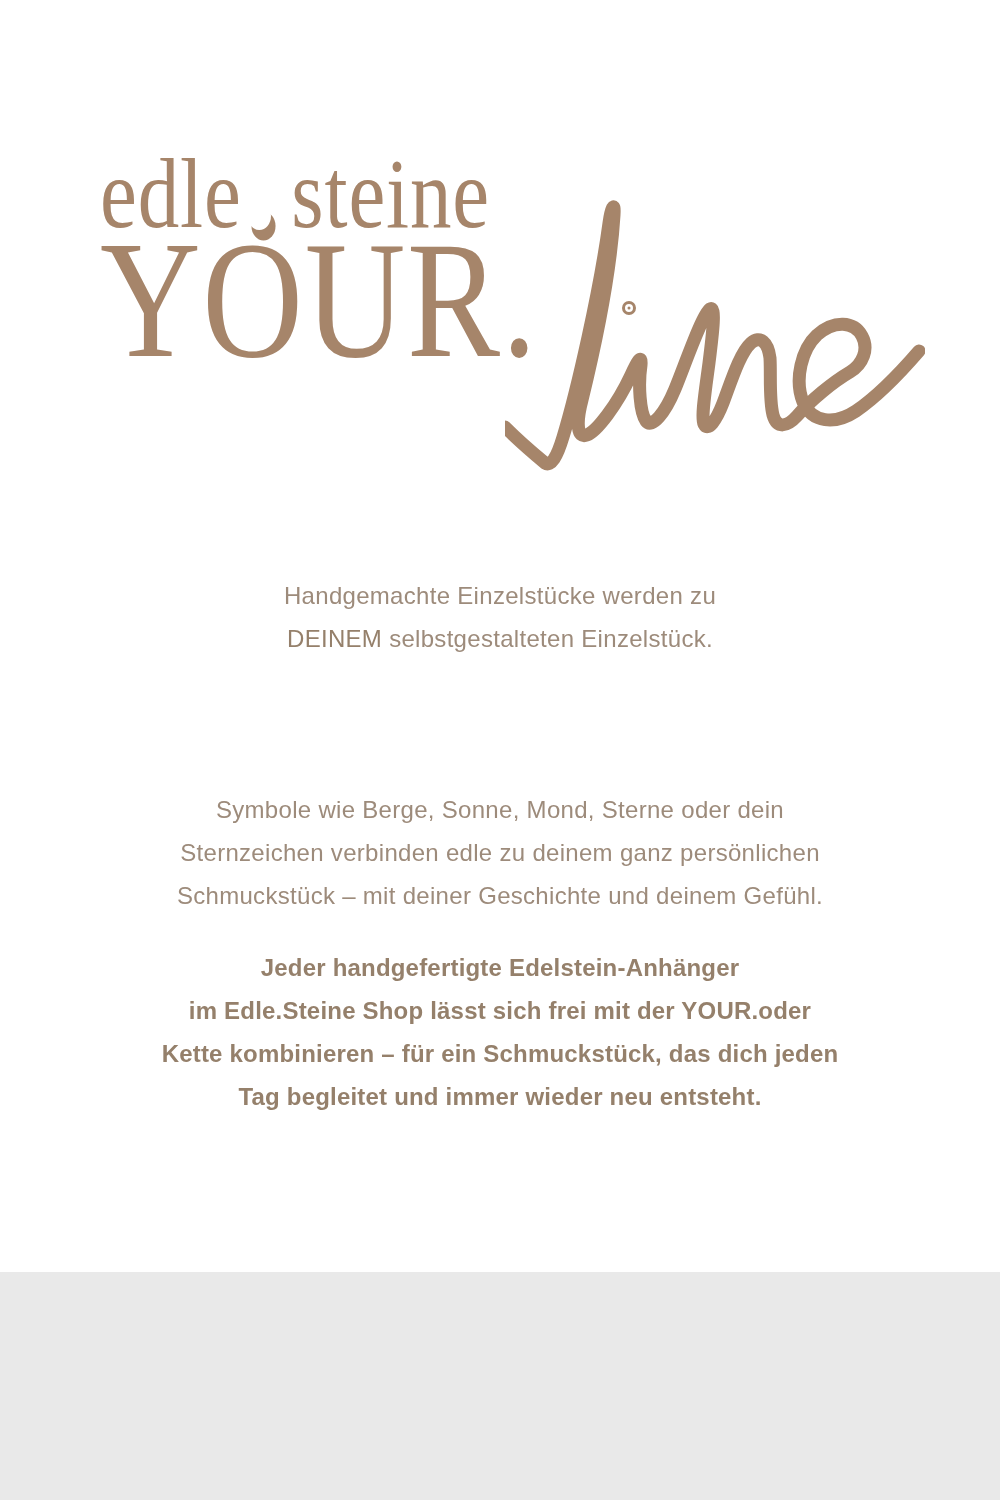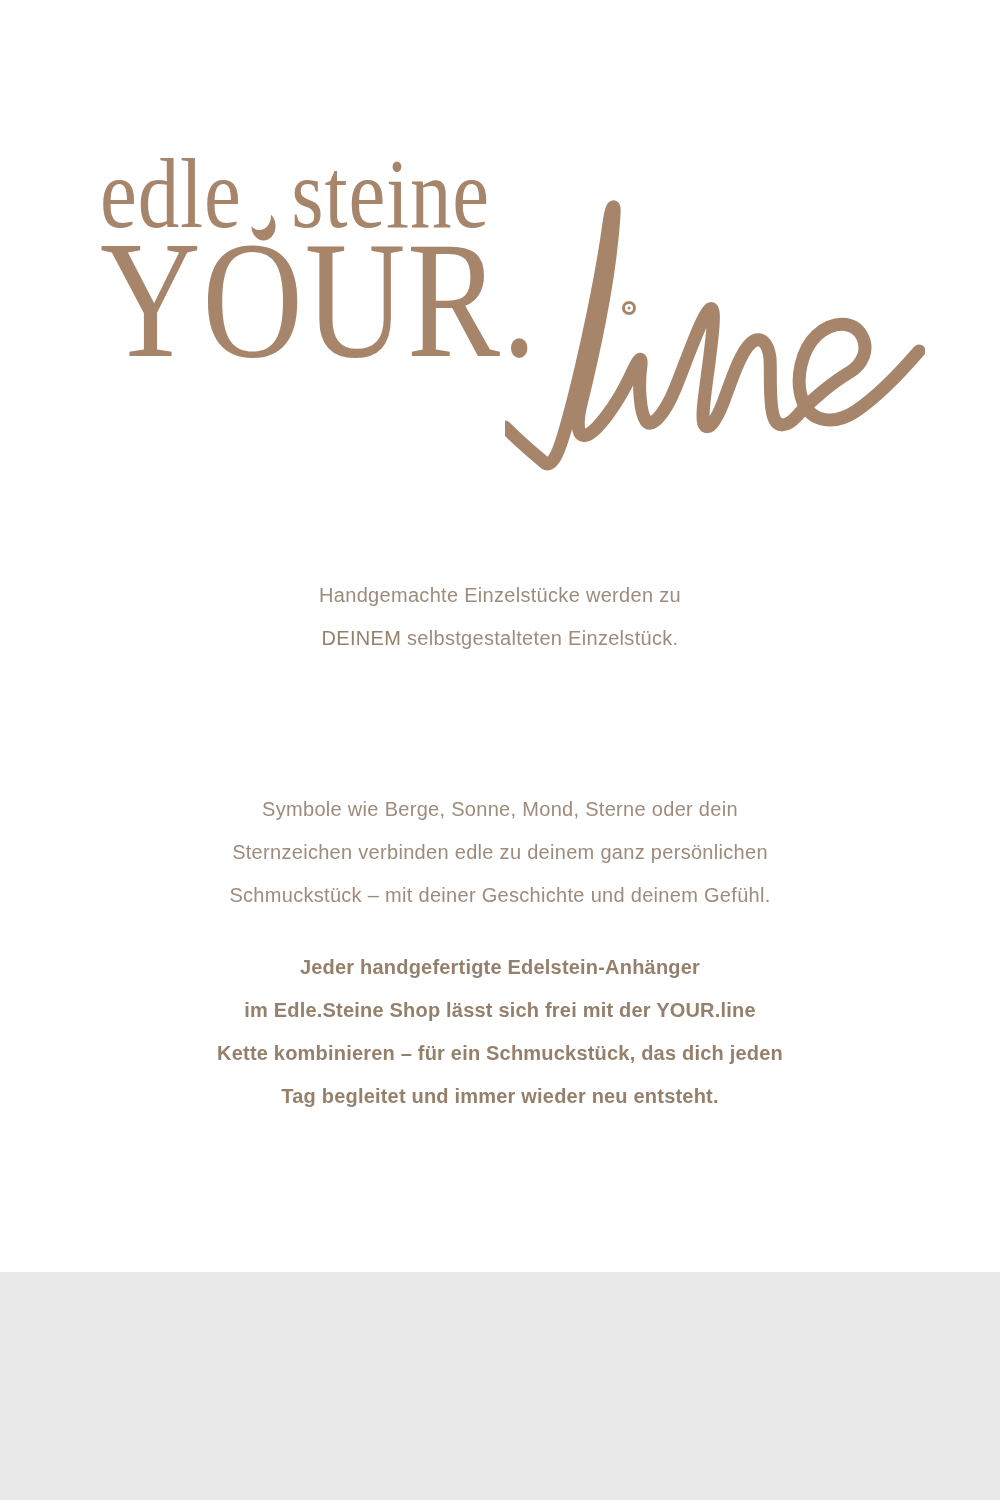--- a/index.html
+++ b/index.html
@@ -48,21 +48,21 @@
   }
   .sr-only{
     position:absolute;width:1px;height:1px;
     overflow:hidden;clip:rect(0 0 0 0);white-space:nowrap;
   }
   
   .copy{
     position:absolute;left:0;right:0;top:574px;
     text-align:center;
     color:var(--color-body);
-    font-size:20px;line-height:43px;
+    font-size:24px;line-height:43px;
     letter-spacing:0.3px;
   }
   .copy p{margin:0;}
   .copy p.gap-a{margin-bottom:42px;}
   .copy p.gap-b{margin-bottom:29px;}
   .copy p.gap-c{margin-bottom:35px;}
   .copy p.gap-d{margin-bottom:40px;}
   .copy b{color:var(--color-bold);font-weight:normal;}
   .copy p.strong{color:var(--color-bold);font-weight:bold;letter-spacing:0.2px;}
 </style>
@@ -131,19 +131,19 @@
       <br>
       <span>Symbole wie Berge, Sonne, Mond, Sterne oder dein</span><br>
       <span>Sternzeichen verbinden edle zu deinem ganz persönlichen</span><br>
       <span>Schmuckstück – mit deiner Geschichte und deinem Gefühl.</span>
     </p>
 
 
 
     <p class="strong">
       <span>Jeder handgefertigte Edelstein-Anhänger</span><br>
-      <span>im Edle.Steine Shop lässt sich frei mit der YOUR.line</span><br>
+      <span>im Edle.Steine Shop lässt sich frei mit der YOUR.oder</span><br>
       <span>Kette kombinieren – für ein Schmuckstück, das dich jeden</span><br>
       <span>Tag begleitet und immer wieder neu entsteht.</span>
     </p>
 
   </main>
 </div>
 
 </body></html>

